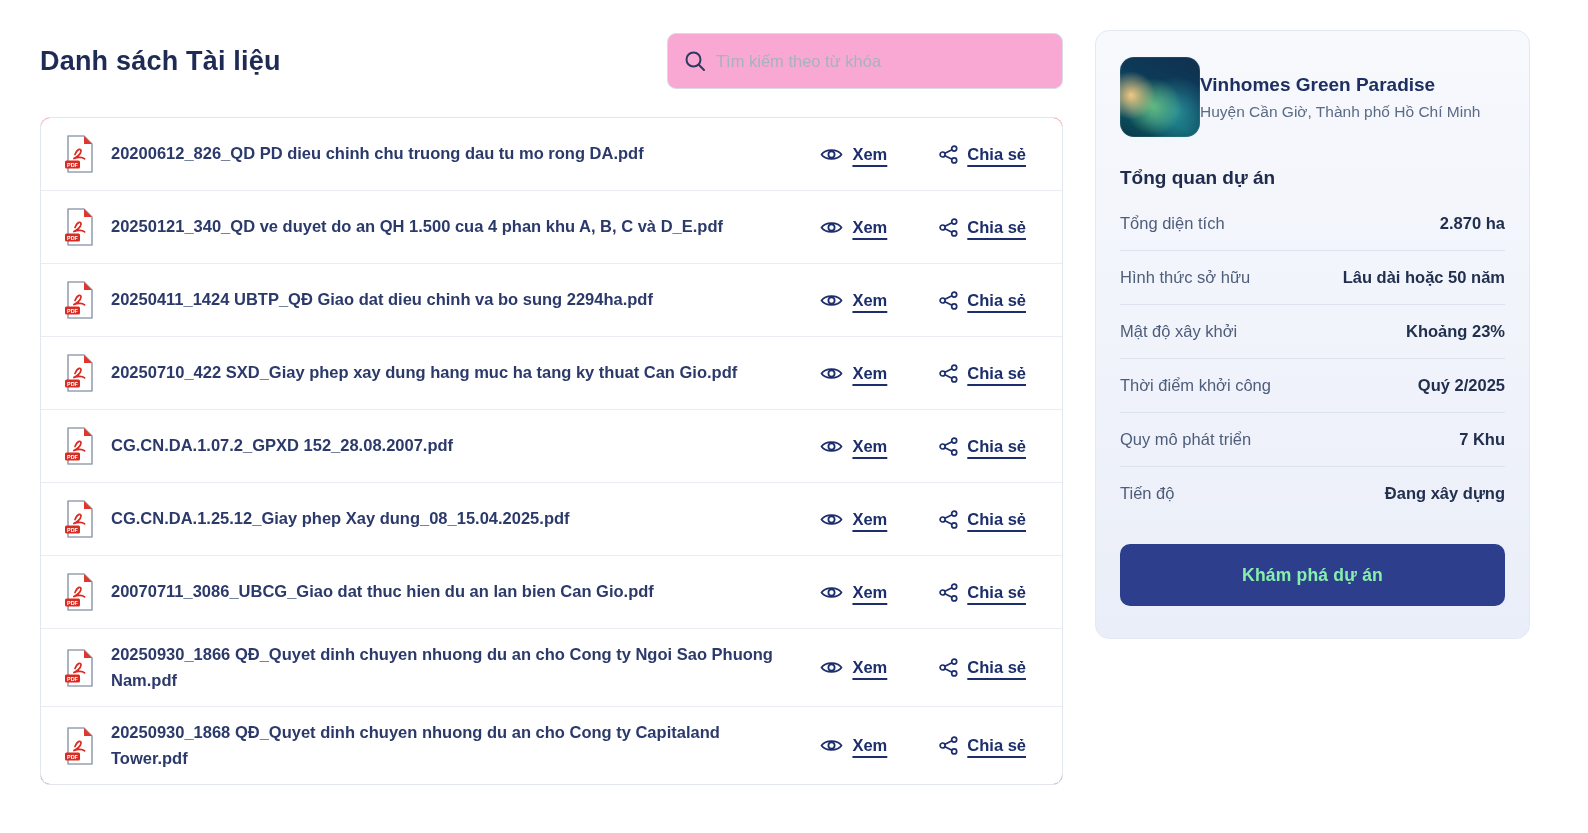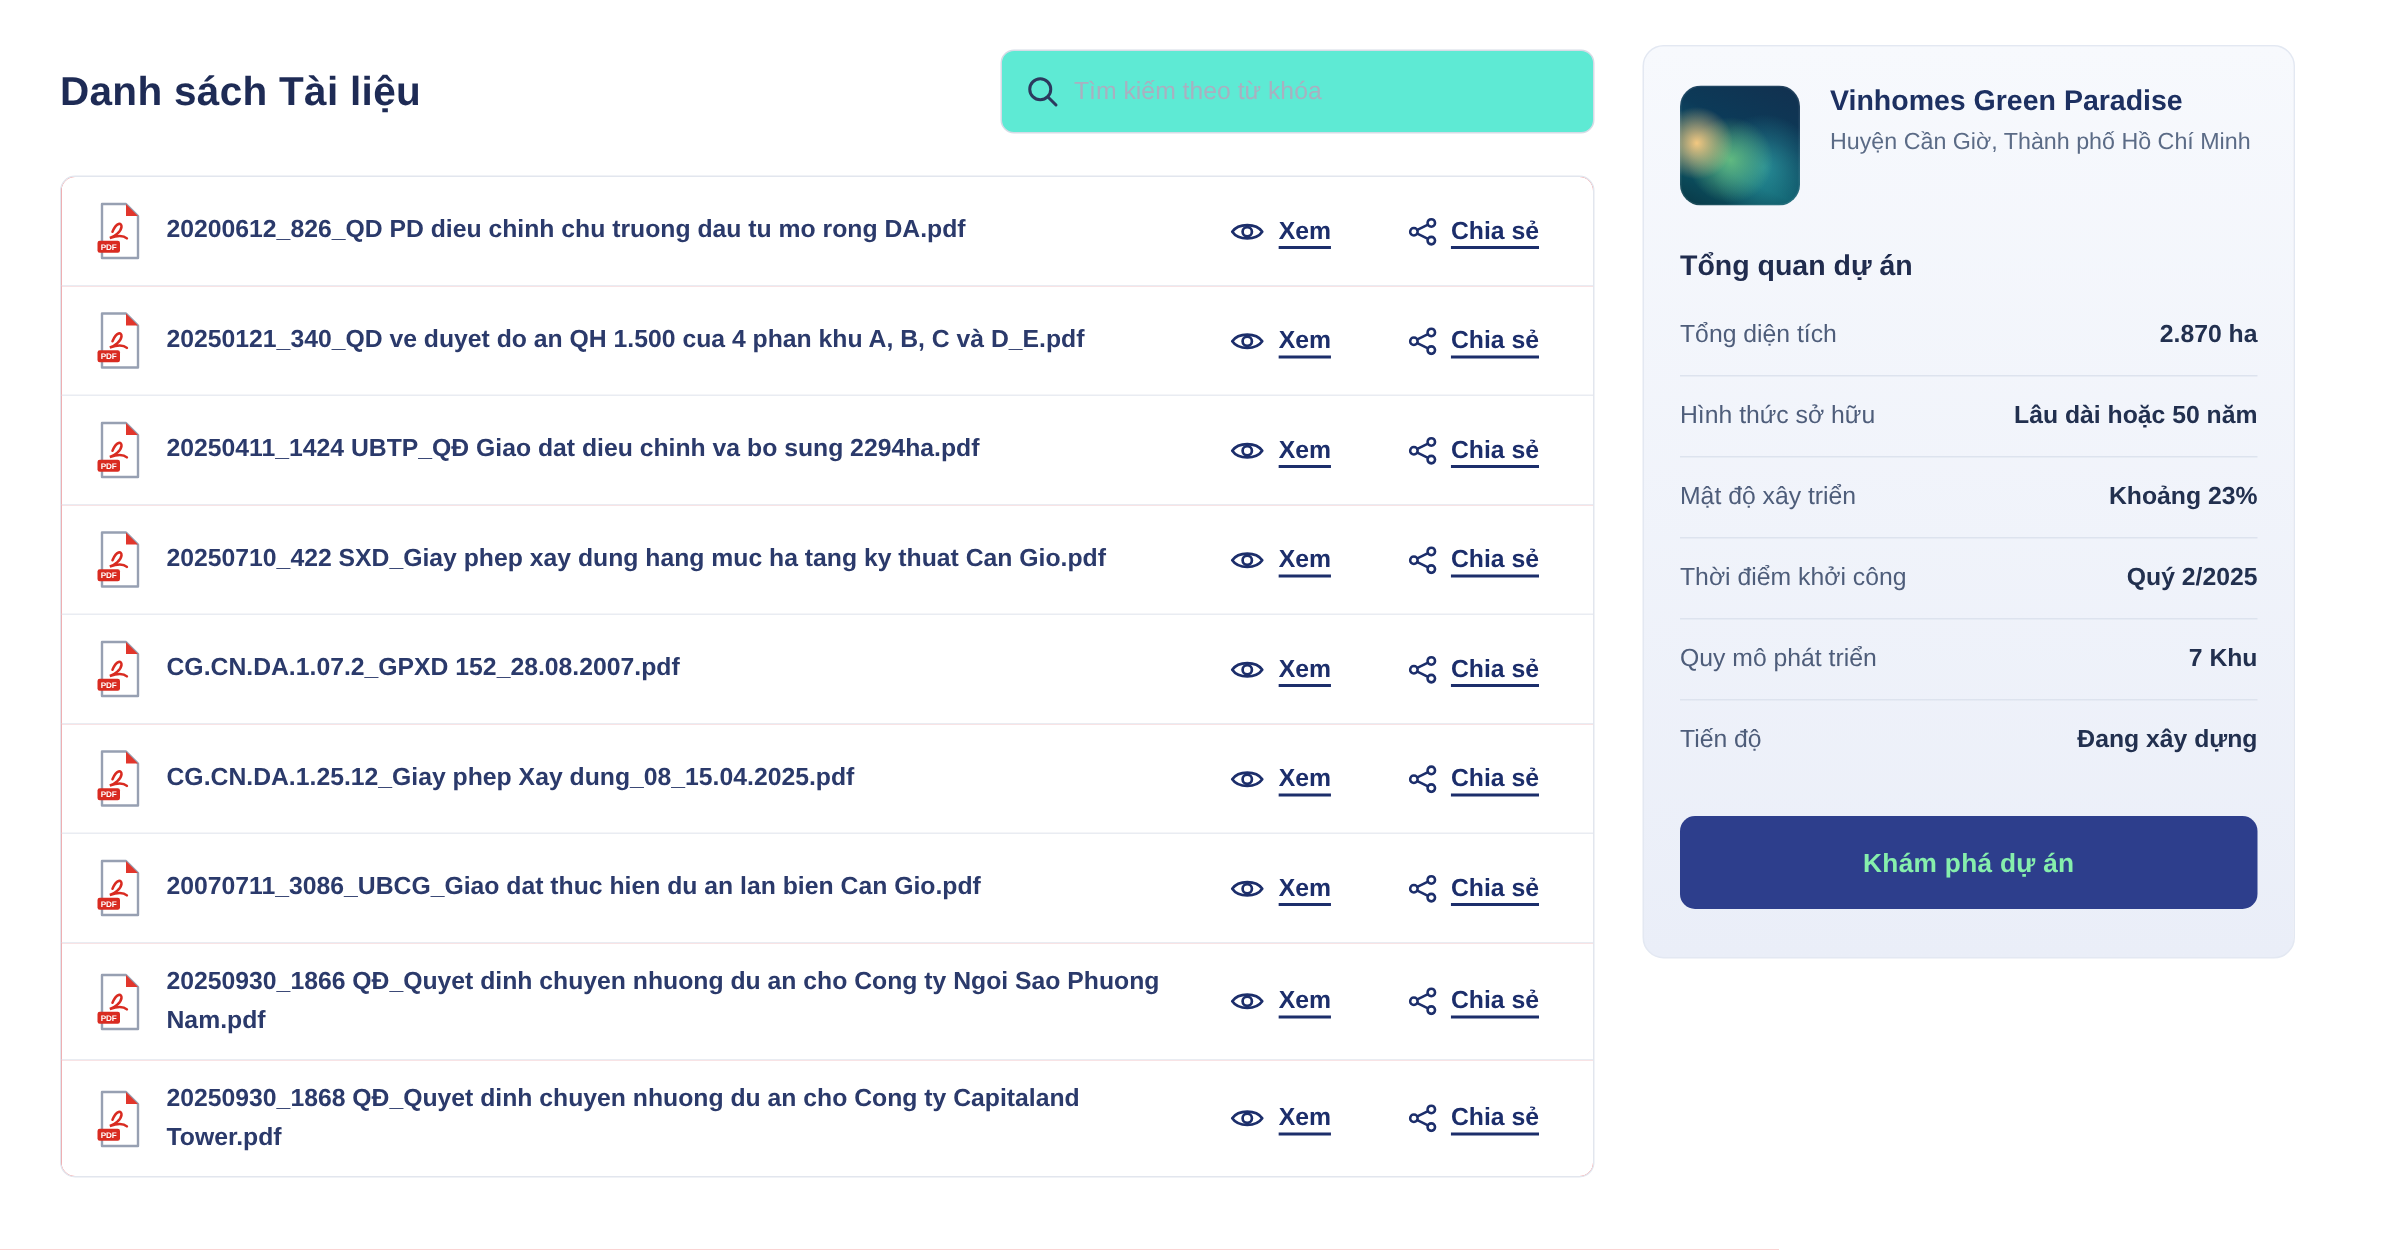--- a/index.html
+++ b/index.html
@@ -14,21 +14,21 @@
   .main { position:absolute; left:40px; top:30px; width:1023px; }
   .main-header { display:flex; align-items:center; justify-content:space-between; height:62px; margin-bottom:25px; }
   .page-title { font-size:27px; font-weight:700; color:#1e2b55; letter-spacing:.2px; }
 
   .search-box {
     position:relative; width:396px; height:56px;
   }
   .search-box input {
     width:100%; height:100%; border:1px solid #d6dbe6; border-radius:9px;
     padding:0 16px 0 48px; font-size:16.5px; color:#33415e; outline:none;
-    font-family:inherit; background:#5eead4;
+    font-family:inherit; background:#f9a8d4;
   }
   .search-box input::placeholder { color:#a9b0c0; }
   .search-icon { position:absolute; left:17px; top:17px; width:22px; height:22px; }
 
   .doc-list {
     border:1px solid #e2e6ee; border-radius:10px; background:#ef4444; overflow:hidden;
   }
   .doc-row {
     display:flex; align-items:center; gap:16px;
     padding:13px 36px 13px 22px; min-height:73px;
@@ -48,21 +48,21 @@
   }
   .action svg { display:block; }
 
   
   .aside {
     position:absolute; left:1095px; top:30px; width:435px;
     background:linear-gradient(180deg,#f7f9fd 0%,#eaeef8 100%);
     border:1px solid #e3e8f2; border-radius:14px;
     padding:26px 24px 32px 24px;
   }
-  .project-header { display:flex; gap:20px; }
+  .project-header { display:flex; align-items:center; }
   .project-thumb {
     width:80px; height:80px; border-radius:14px; flex:0 0 auto;
     background:
       radial-gradient(circle at 14% 48%, rgba(255,206,130,.95), rgba(255,180,90,0) 30%),
       radial-gradient(circle at 42% 62%, rgba(110,200,130,.85), rgba(60,150,100,0) 42%),
       radial-gradient(circle at 70% 68%, rgba(60,190,190,.55), rgba(20,90,110,0) 45%),
       linear-gradient(205deg,#12304f 0%,#0c3a58 38%,#0e5a6b 68%,#083745 100%);
     box-shadow:inset 0 0 0 1px rgba(255,255,255,.08);
   }
   .project-name { font-size:19px; font-weight:700; color:#1d3061; margin-bottom:7px; }
@@ -390,21 +390,21 @@
       <span class="overview-label">Tổng diện tích</span>
       <span class="overview-value">2.870 ha</span>
     </div>
 
     <div class="overview-row">
       <span class="overview-label">Hình thức sở hữu</span>
       <span class="overview-value">Lâu dài hoặc 50 năm</span>
     </div>
 
     <div class="overview-row">
-      <span class="overview-label">Mật độ xây triển</span>
+      <span class="overview-label">Mật độ xây khởi</span>
       <span class="overview-value">Khoảng 23%</span>
     </div>
 
     <div class="overview-row">
       <span class="overview-label">Thời điểm khởi công</span>
       <span class="overview-value">Quý 2/2025</span>
     </div>
 
     <div class="overview-row">
       <span class="overview-label">Quy mô phát triển</span>

